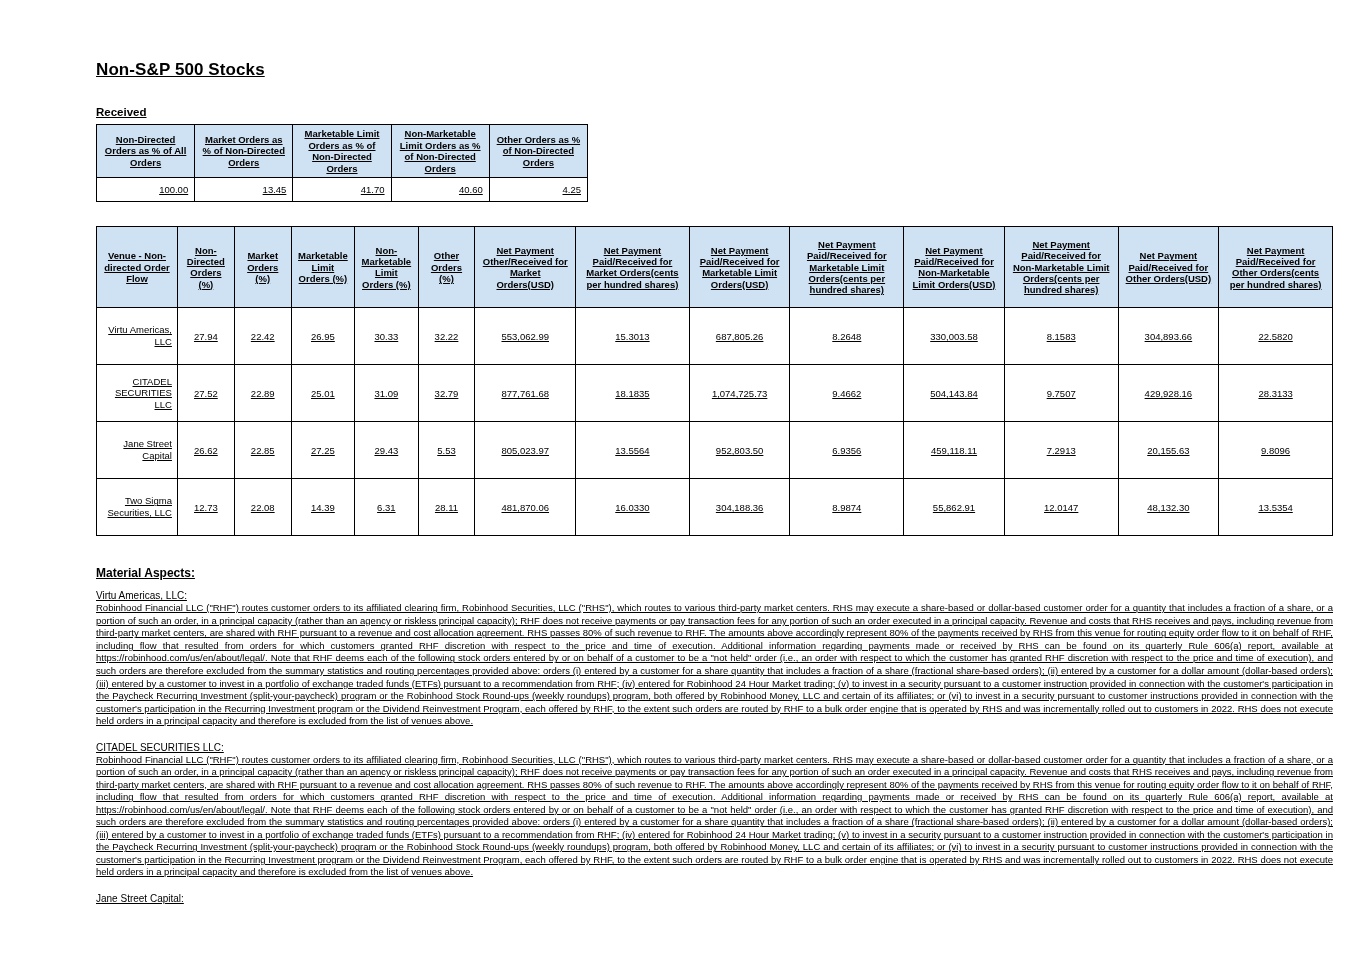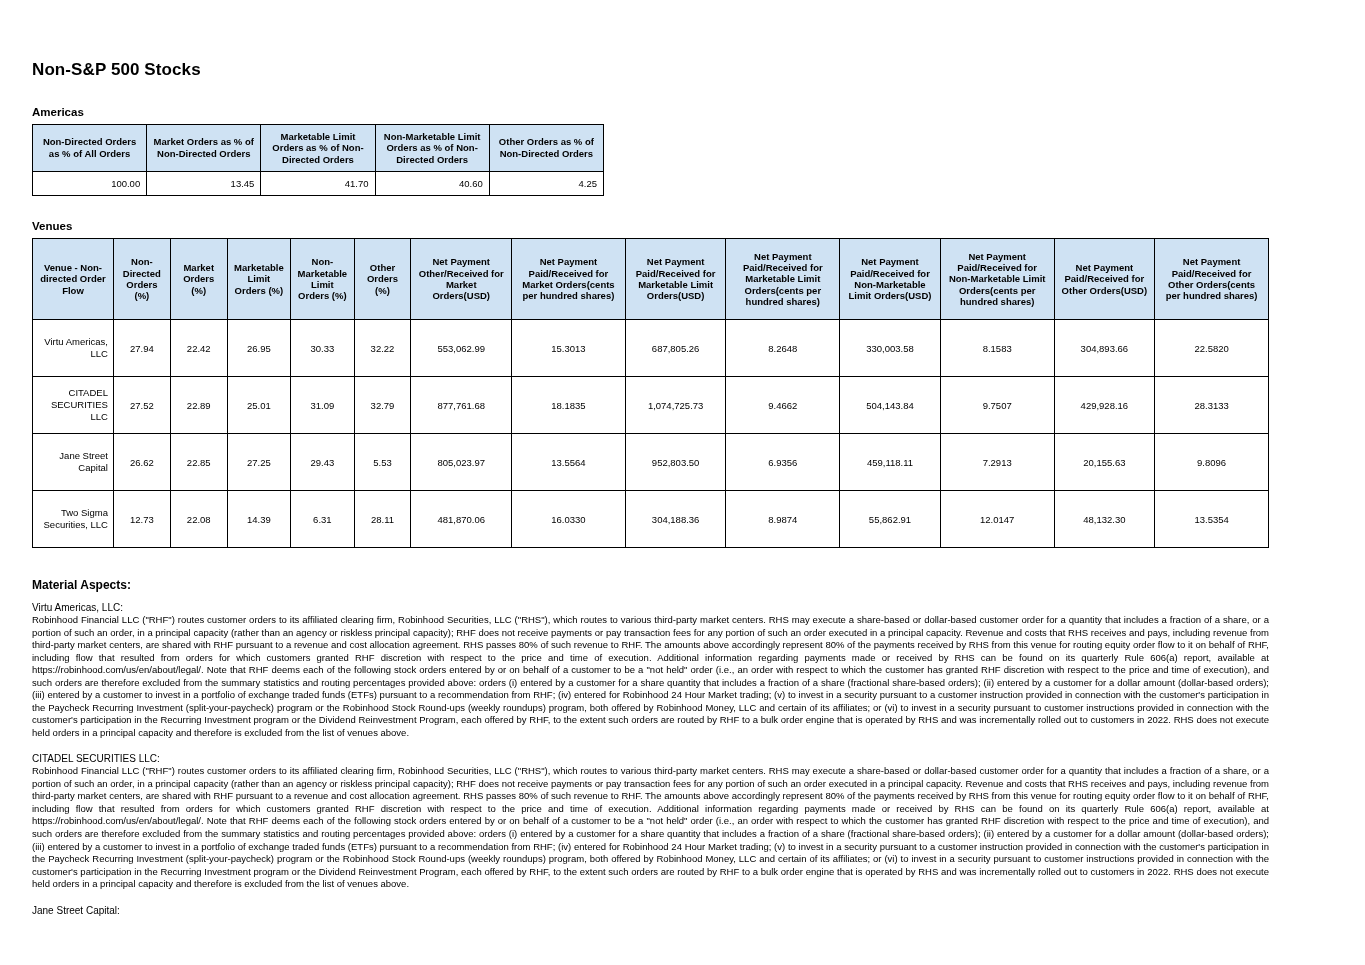--- a/index.html
+++ b/index.html
@@ -8,22 +8,23 @@
     background: #ffffff;
   }
   body {
     width: 1365px;
     height: 965px;
     font-family: "Liberation Sans", sans-serif;
     color: #000000;
     -webkit-font-smoothing: antialiased;
   }
   .page {
-    padding: 60px 64px 0 32px;
+    padding: 60px 64px 0 96px;
     box-sizing: border-box;
+    text-decoration: underline;
   }
   h1.page-title {
     font-size: 17px;
     font-weight: bold;
     margin: 0 0 26px 0;
     letter-spacing: 0.1px;
   }
   h2.section-title {
     font-size: 11.5px;
     font-weight: bold;
@@ -39,21 +40,21 @@
     vertical-align: middle;
   }
   table th {
     background: #cfe2f3;
     font-weight: bold;
     text-align: center;
     line-height: 1.22;
   }
   
   .summary-table {
-    width: 572px;
+    width: 492px;
     table-layout: fixed;
   }
   .summary-table th {
     height: 40px;
   }
   .summary-table td {
     text-align: right;
     height: 17px;
     padding-right: 6px;
   }
@@ -103,21 +104,21 @@
   }
   .venue-heading.standalone { margin-bottom: 8px; }
 </style>
 </head>
 <body>
 
 <div class="page">
 
   <h1 class="page-title">Non-S&amp;P 500 Stocks</h1>
 
-  <h2 class="section-title">Americas</h2>
+  <h2 class="section-title">Received</h2>
 
   <table class="summary-table">
     <thead>
       <tr>
         <th>Non-Directed Orders as % of All Orders</th>
         <th>Market Orders as % of Non-Directed Orders</th>
         <th>Marketable Limit Orders as % of Non-Directed Orders</th>
         <th>Non-Marketable Limit Orders as % of Non-Directed Orders</th>
         <th>Other Orders as % of Non-Directed Orders</th>
       </tr>
@@ -128,21 +129,20 @@
         <td>13.45</td>
         <td>41.70</td>
         <td>40.60</td>
         <td>4.25</td>
       </tr>
     </tbody>
   </table>
 
   <div class="spacer-24"></div>
 
-  <h2 class="section-title">Venues</h2>
 
   <table class="venues-table">
     <colgroup>
       <col class="col-venue">
       <col class="col-num">
         <col class="col-num">
         <col class="col-mkt">
         <col class="col-mkt">
         <col class="col-num">
       <col class="col-pay">

